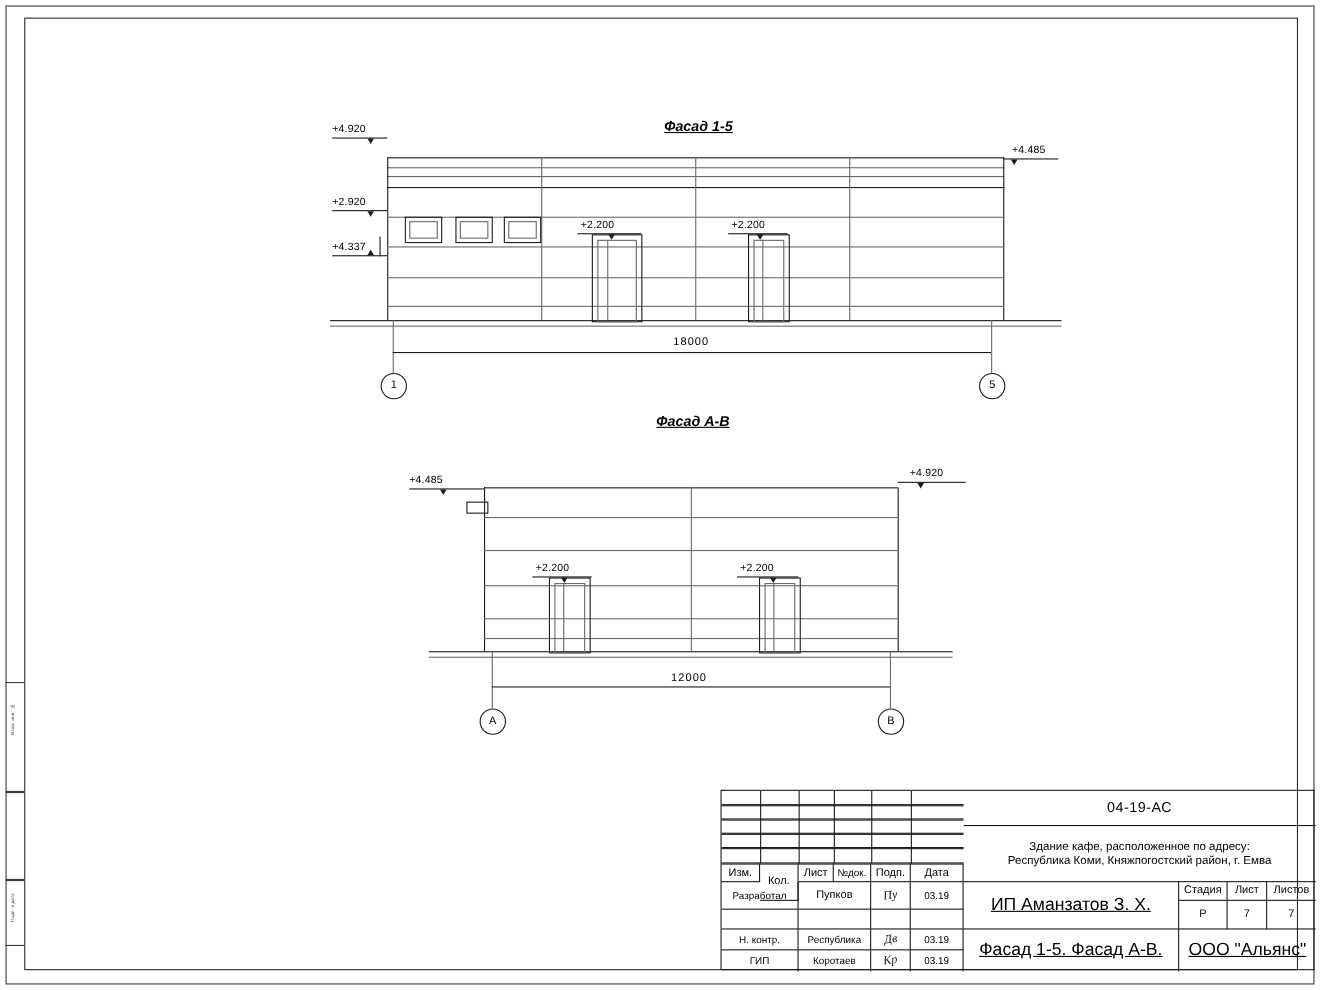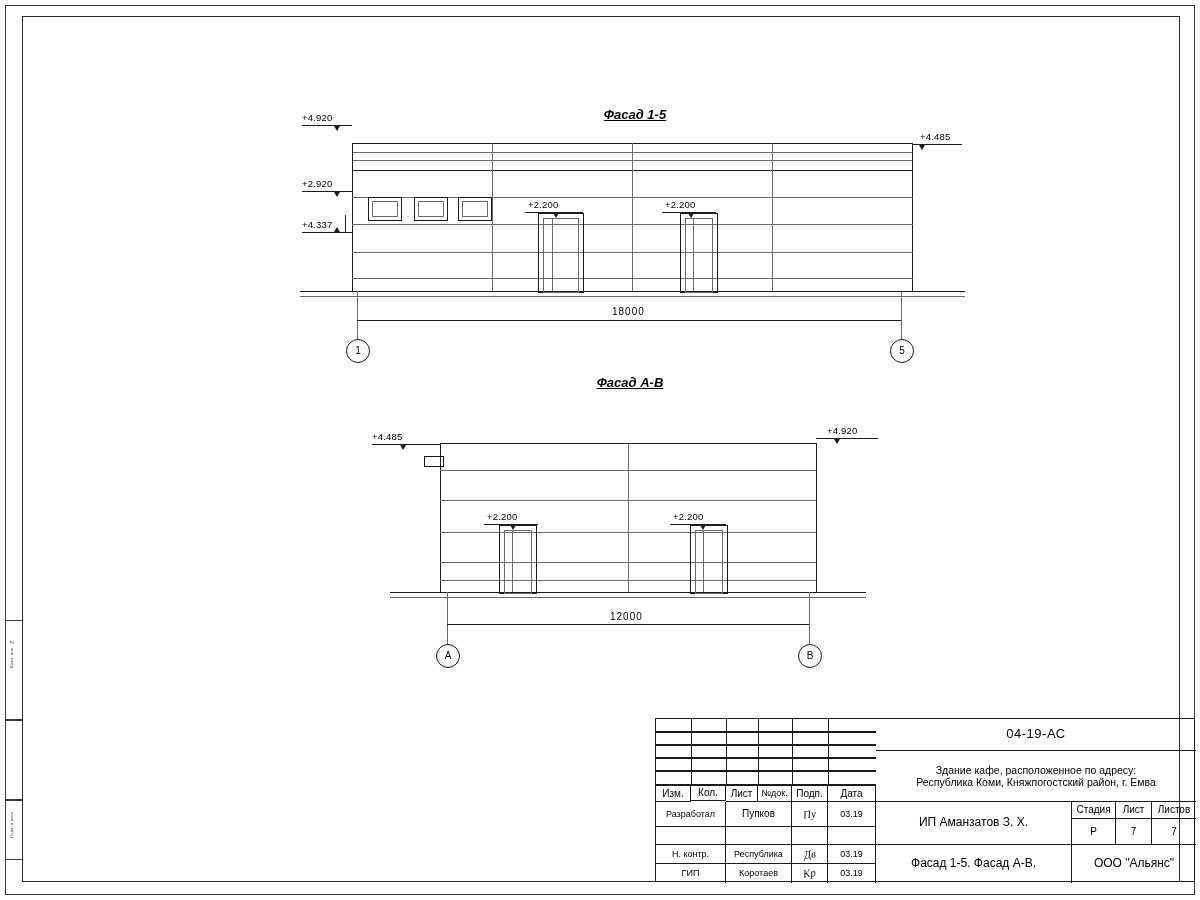--- a/index.html
+++ b/index.html
@@ -129,21 +129,21 @@
   .br { border-right: 1px solid #1b1b1b; }
   .bb { border-bottom: 1px solid #1b1b1b; }
   .left-al { justify-content: flex-start; text-align: left; padding-left: 4px; }
   .sig {
     font-family: "Liberation Serif", serif;
     font-style: italic;
     font-size: 11px;
     color: #111;
     transform: rotate(-8deg);
   }
-  .big { font-size: 12px; }
+  .big { font-size: 16px; text-decoration: underline; }
   .doccode { font-size: 13px; letter-spacing: 0.5px; }
 </style>
 </head>
 <body>
 
 <div id="sheet">
 
   <div class="frame-outer"></div>
   <div class="frame-inner"></div>
 
@@ -284,21 +284,21 @@
     <div class="cell bb bt" style="left:0;top:39px;width:220px;height:13px;"></div>
     <div class="cell bb bt" style="left:0;top:52px;width:220px;height:14px;"></div>
 
     <div class="ln v1" style="left:35px;top:0;height:66px;"></div>
     <div class="ln v1" style="left:70px;top:0;height:66px;"></div>
     <div class="ln v1" style="left:102px;top:0;height:66px;"></div>
     <div class="ln v1" style="left:136px;top:0;height:66px;"></div>
     <div class="ln v1" style="left:172px;top:0;height:66px;"></div>
 
     <div class="cell bt bb br" style="left:0;top:66px;width:35px;height:17px;">Изм.</div>
-    <div class="cell bt bb br" style="left:35px;top:66px;width:35px;height:16px;">Кол.</div>
+    <div class="cell bt bb br" style="left:35px;top:66px;width:35px;height:34px;">Кол.</div>
     <div class="cell bt bb br" style="left:70px;top:66px;width:32px;height:17px;">Лист</div>
     <div class="cell bt bb br" style="left:102px;top:66px;width:34px;height:17px;font-size:9px;">№док.</div>
     <div class="cell bt bb br" style="left:136px;top:66px;width:36px;height:17px;">Подп.</div>
     <div class="cell bt bb br" style="left:172px;top:66px;width:48px;height:17px;">Дата</div>
 
     <div class="cell bb br left-al" style="left:0;top:83px;width:70px;height:25px;font-size:9px;">Разработал</div>
     <div class="cell bb br left-al" style="left:70px;top:83px;width:66px;height:25px;font-size:10px;">Пупков</div>
     <div class="cell bb br" style="left:136px;top:83px;width:36px;height:25px;">
         <span class="sig">Пу</span>
       </div>

